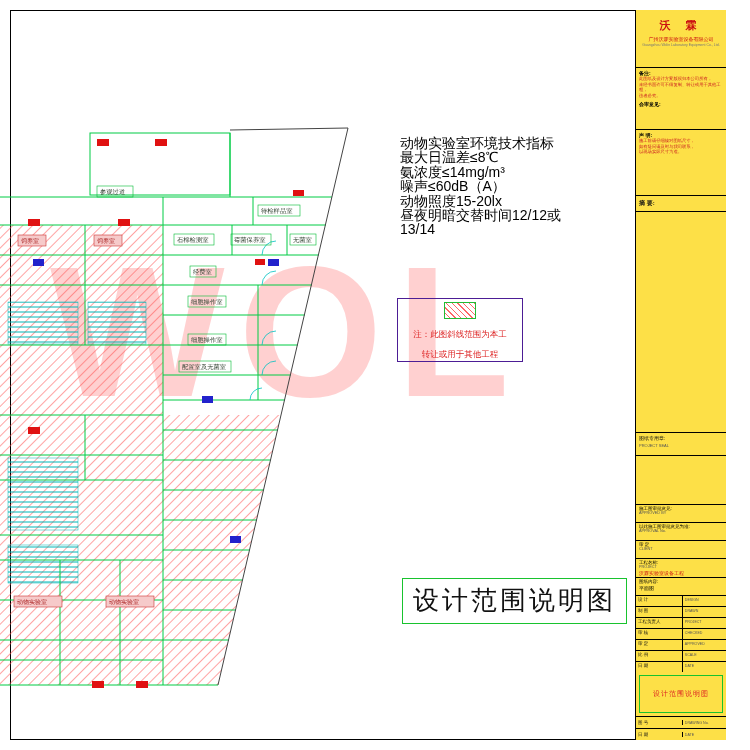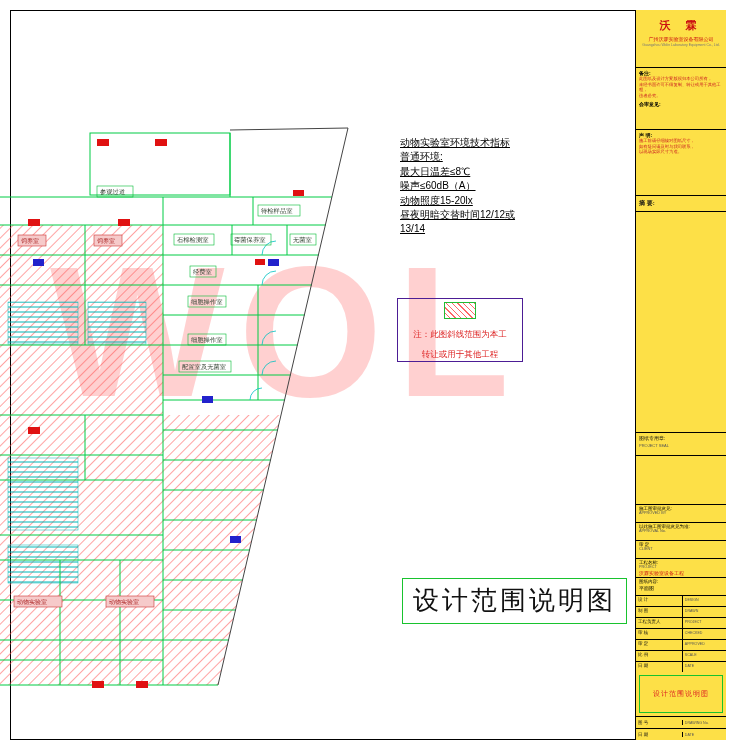--- a/index.html
+++ b/index.html
@@ -7,21 +7,21 @@
        font-family:"Liberation Sans",sans-serif;color:#111;}
   .abs{position:absolute;}
   
   #frame{left:10px;top:10px;width:716px;height:730px;border:1px solid #000;box-sizing:border-box;}
   
   #watermark{left:50px;top:240px;font-size:185px;font-weight:bold;letter-spacing:14px;
              color:#ff5a5a;opacity:.28;line-height:1;pointer-events:none;}
   
   #plan{left:0;top:0;width:750px;height:750px;}
   
-  #specs{left:400px;top:136px;width:180px;font-size:10px;line-height:14.4px;color:#000;text-decoration:underline;}
+  #specs{left:400px;top:136px;width:180px;font-size:14px;line-height:14.4px;color:#000;}
   
   #legend{left:397px;top:298px;width:126px;height:64px;border:1px solid #4c1d95;
           display:flex;flex-direction:column;align-items:center;justify-content:center;gap:10px;box-sizing:border-box;}
   #legend .swatch{width:30px;height:15px;border:1px solid #22bb33;
           background:repeating-linear-gradient(45deg,#fff 0 3px,#f66 3px 4px);}
   #legend .note{color:#dd2222;font-size:8.5px;line-height:10px;text-align:center;}
   
   #big-title{left:402px;top:578px;border:1.5px solid #18c32e;padding:4px 10px 5px 10px;}
   #big-title span{font-size:26px;letter-spacing:3px;color:#111;}
   
@@ -156,22 +156,22 @@
       <text x="21" y="243">饲养室</text>
       <text x="97" y="243">饲养室</text>
       <text x="17" y="604">动物实验室</text>
       <text x="109" y="604">动物实验室</text>
     </g>
   </g>
 </svg>
 
 <div class="abs" id="specs">
   <div>动物实验室环境技术指标</div>
-  <div>普通环境:</div>
   <div>最大日温差≤8℃</div>
+  <div>氨浓度≤14mg/m³</div>
   <div>噪声≤60dB（A）</div>
   <div>动物照度15-20lx</div>
   <div>昼夜明暗交替时间12/12或</div>
   <div>13/14</div>
 </div>
 
 <div class="abs" id="legend">
   <div class="swatch"></div>
   <div class="note">注：此图斜线范围为本工</div>
   <div class="note">转让或用于其他工程</div>

